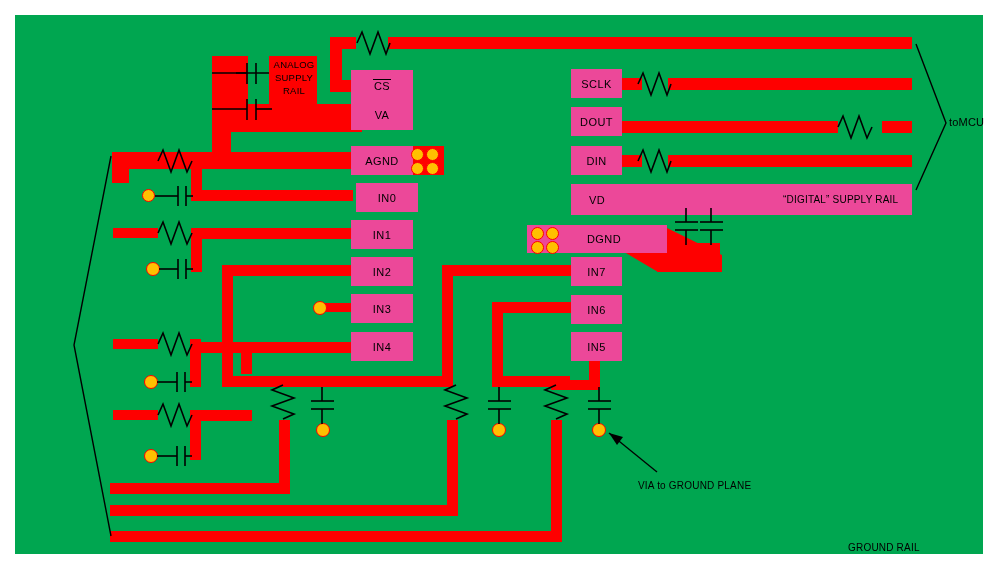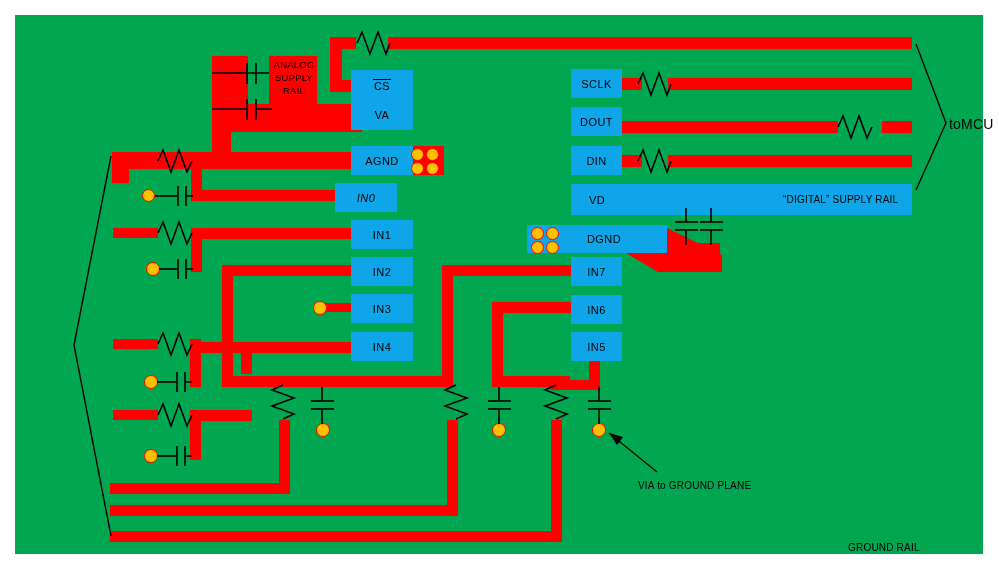--- a/index.html
+++ b/index.html
@@ -10,21 +10,21 @@
     background:#ffffff;
     overflow:hidden;
   }
   #plane{
     position:absolute;
     left:15px;top:15px;width:968px;height:539px;
     background:#00a650;
   }
   .cu{position:absolute;background:#fe0000;}
   .pad{
-    position:absolute;background:#0ea5e9;
+    position:absolute;background:#ec4899;
     color:#000;font-size:11px;
     display:flex;align-items:center;justify-content:center;
     letter-spacing:.4px;white-space:nowrap;
   }
   .pad.ovl > span{border-top:1.3px solid #000;line-height:1.25;padding:0 1px;}
   .lbl{
     position:absolute;color:#000;font-size:11px;
     white-space:pre;line-height:1.35;letter-spacing:.2px;
   }
   .lbl.ctr{text-align:center;}
@@ -124,21 +124,21 @@
 
   <div class="pad ovl" style="left:351px;top:70px;width:62px;height:32px;">
     <span>CS</span>
   </div>
   <div class="pad" style="left:351px;top:100px;width:62px;height:30px;">
       <span>VA</span>
     </div>
   <div class="pad" style="left:351px;top:146px;width:62px;height:29px;">
       <span>AGND</span>
     </div>
-  <div class="pad" style="left:335px;top:183px;width:62px;height:29px;font-style:italic;">
+  <div class="pad" style="left:356px;top:183px;width:62px;height:29px;">
       <span>IN0</span>
     </div>
   <div class="pad" style="left:351px;top:220px;width:62px;height:29px;">
       <span>IN1</span>
     </div>
   <div class="pad" style="left:351px;top:257px;width:62px;height:29px;">
       <span>IN2</span>
     </div>
   <div class="pad" style="left:351px;top:294px;width:62px;height:29px;">
       <span>IN3</span>
@@ -297,20 +297,20 @@
 
       <polyline points="916,44 946,123 916,190" stroke-width="1.4"></polyline>
 
       <polyline points="111,156 74,345 111,536" stroke-width="1.4"></polyline>
 
       <line x1="657" y1="472" x2="609" y2="433" stroke-width="1.3"></line>
       <polygon points="609,433 623,437 617,445" fill="#000" stroke="none"></polygon>
     </g>
   </svg>
 
-  <div class="lbl" style="left:949px;top:115px;font-size:14px;">toMCU</div>
+  <div class="lbl" style="left:949px;top:115px;font-size:11px;">toMCU</div>
 
 
   <div class="lbl" style="left:638px;top:479px;font-size:10px;">VIA to GROUND PLANE</div>
 
   <div class="lbl" style="left:848px;top:541px;font-size:10px;">GROUND RAIL</div>
 
 </div>
 
 </body></html>

